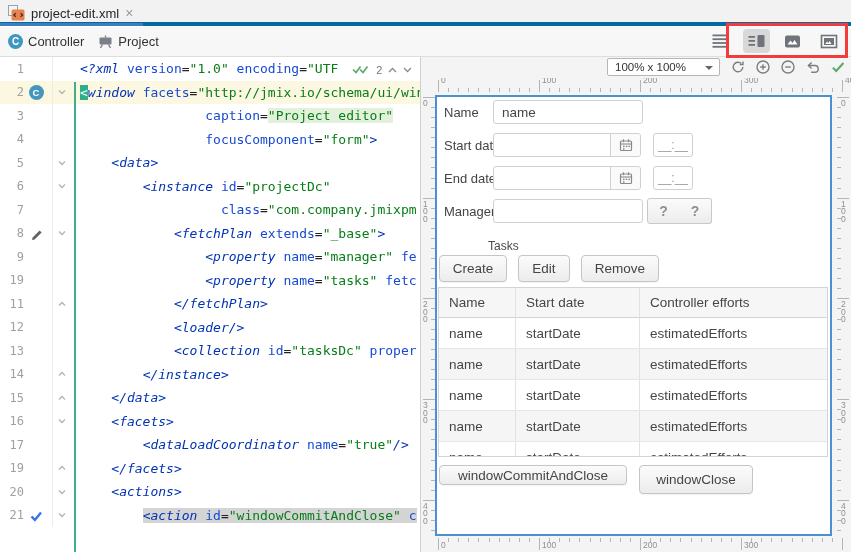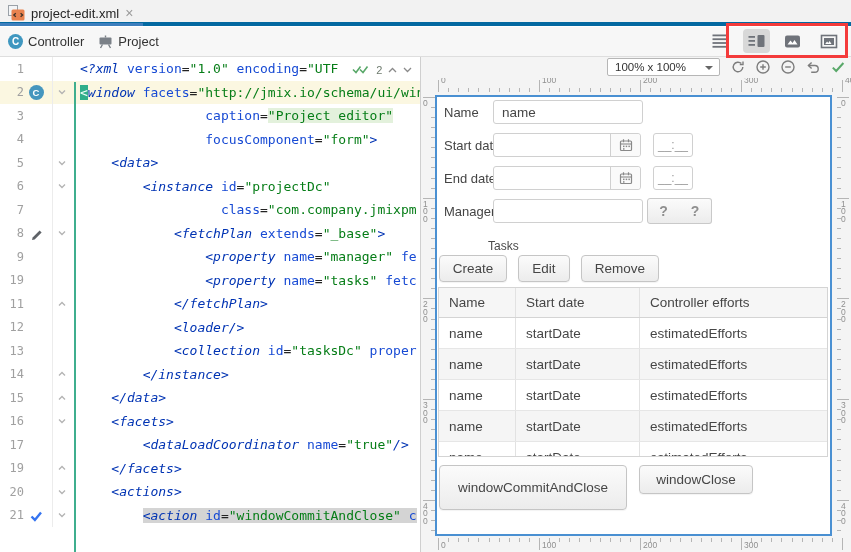--- a/index.html
+++ b/index.html
@@ -697,18 +697,18 @@
             <span class="td c2">estimatedEfforts</span>
           </div>
           <div class="tr">
             <span class="td c0">name</span>
             <span class="td c1">startDate</span>
             <span class="td c2">estimatedEfforts</span>
           </div>
         </div>
 
       <div id="action-buttons">
-          <div class="btn3d" style="left: 2px; top: 368px; width: 188px; height: 45px;">windowCommitAndClose</div>
+          <div class="btn3d" style="left: 2px; top: 368px; width: 188px; height: 20px;">windowCommitAndClose</div>
           <div class="btn3d" style="left: 202px; top: 368px; width: 114px; height: 29px;">windowClose</div>
         </div>
     </div>
   </div>
 </div>
 
 </body></html>

